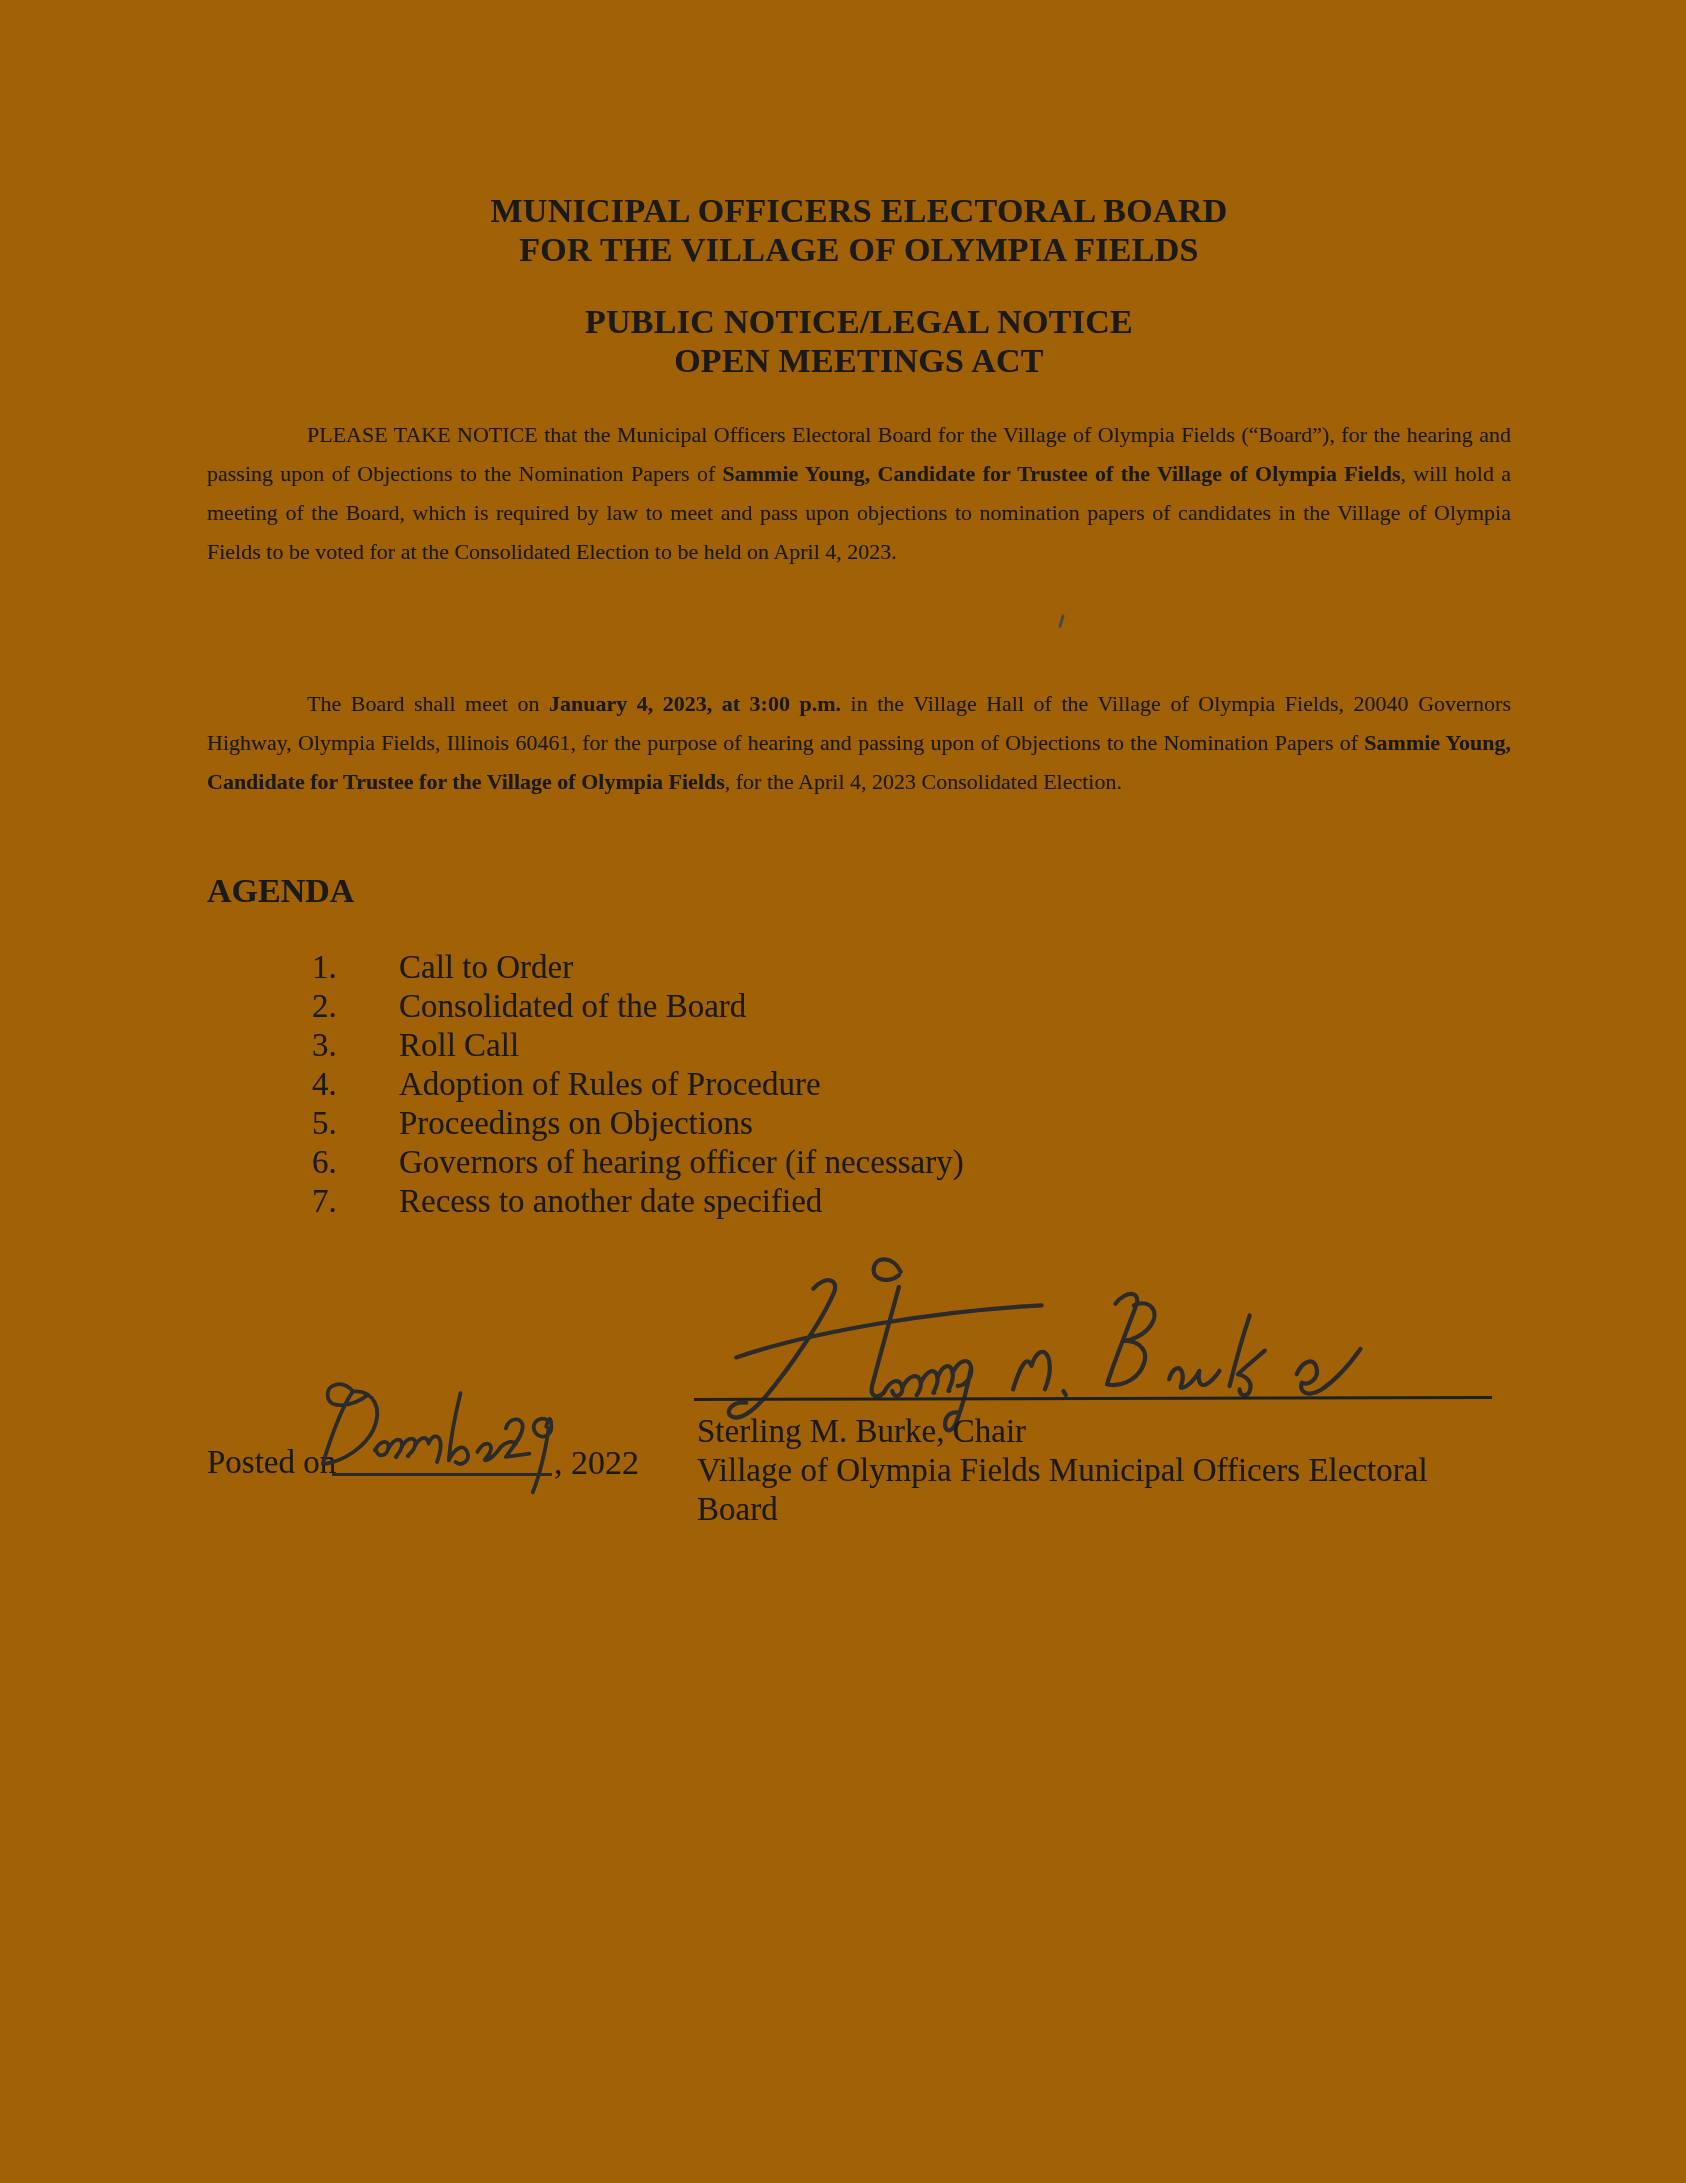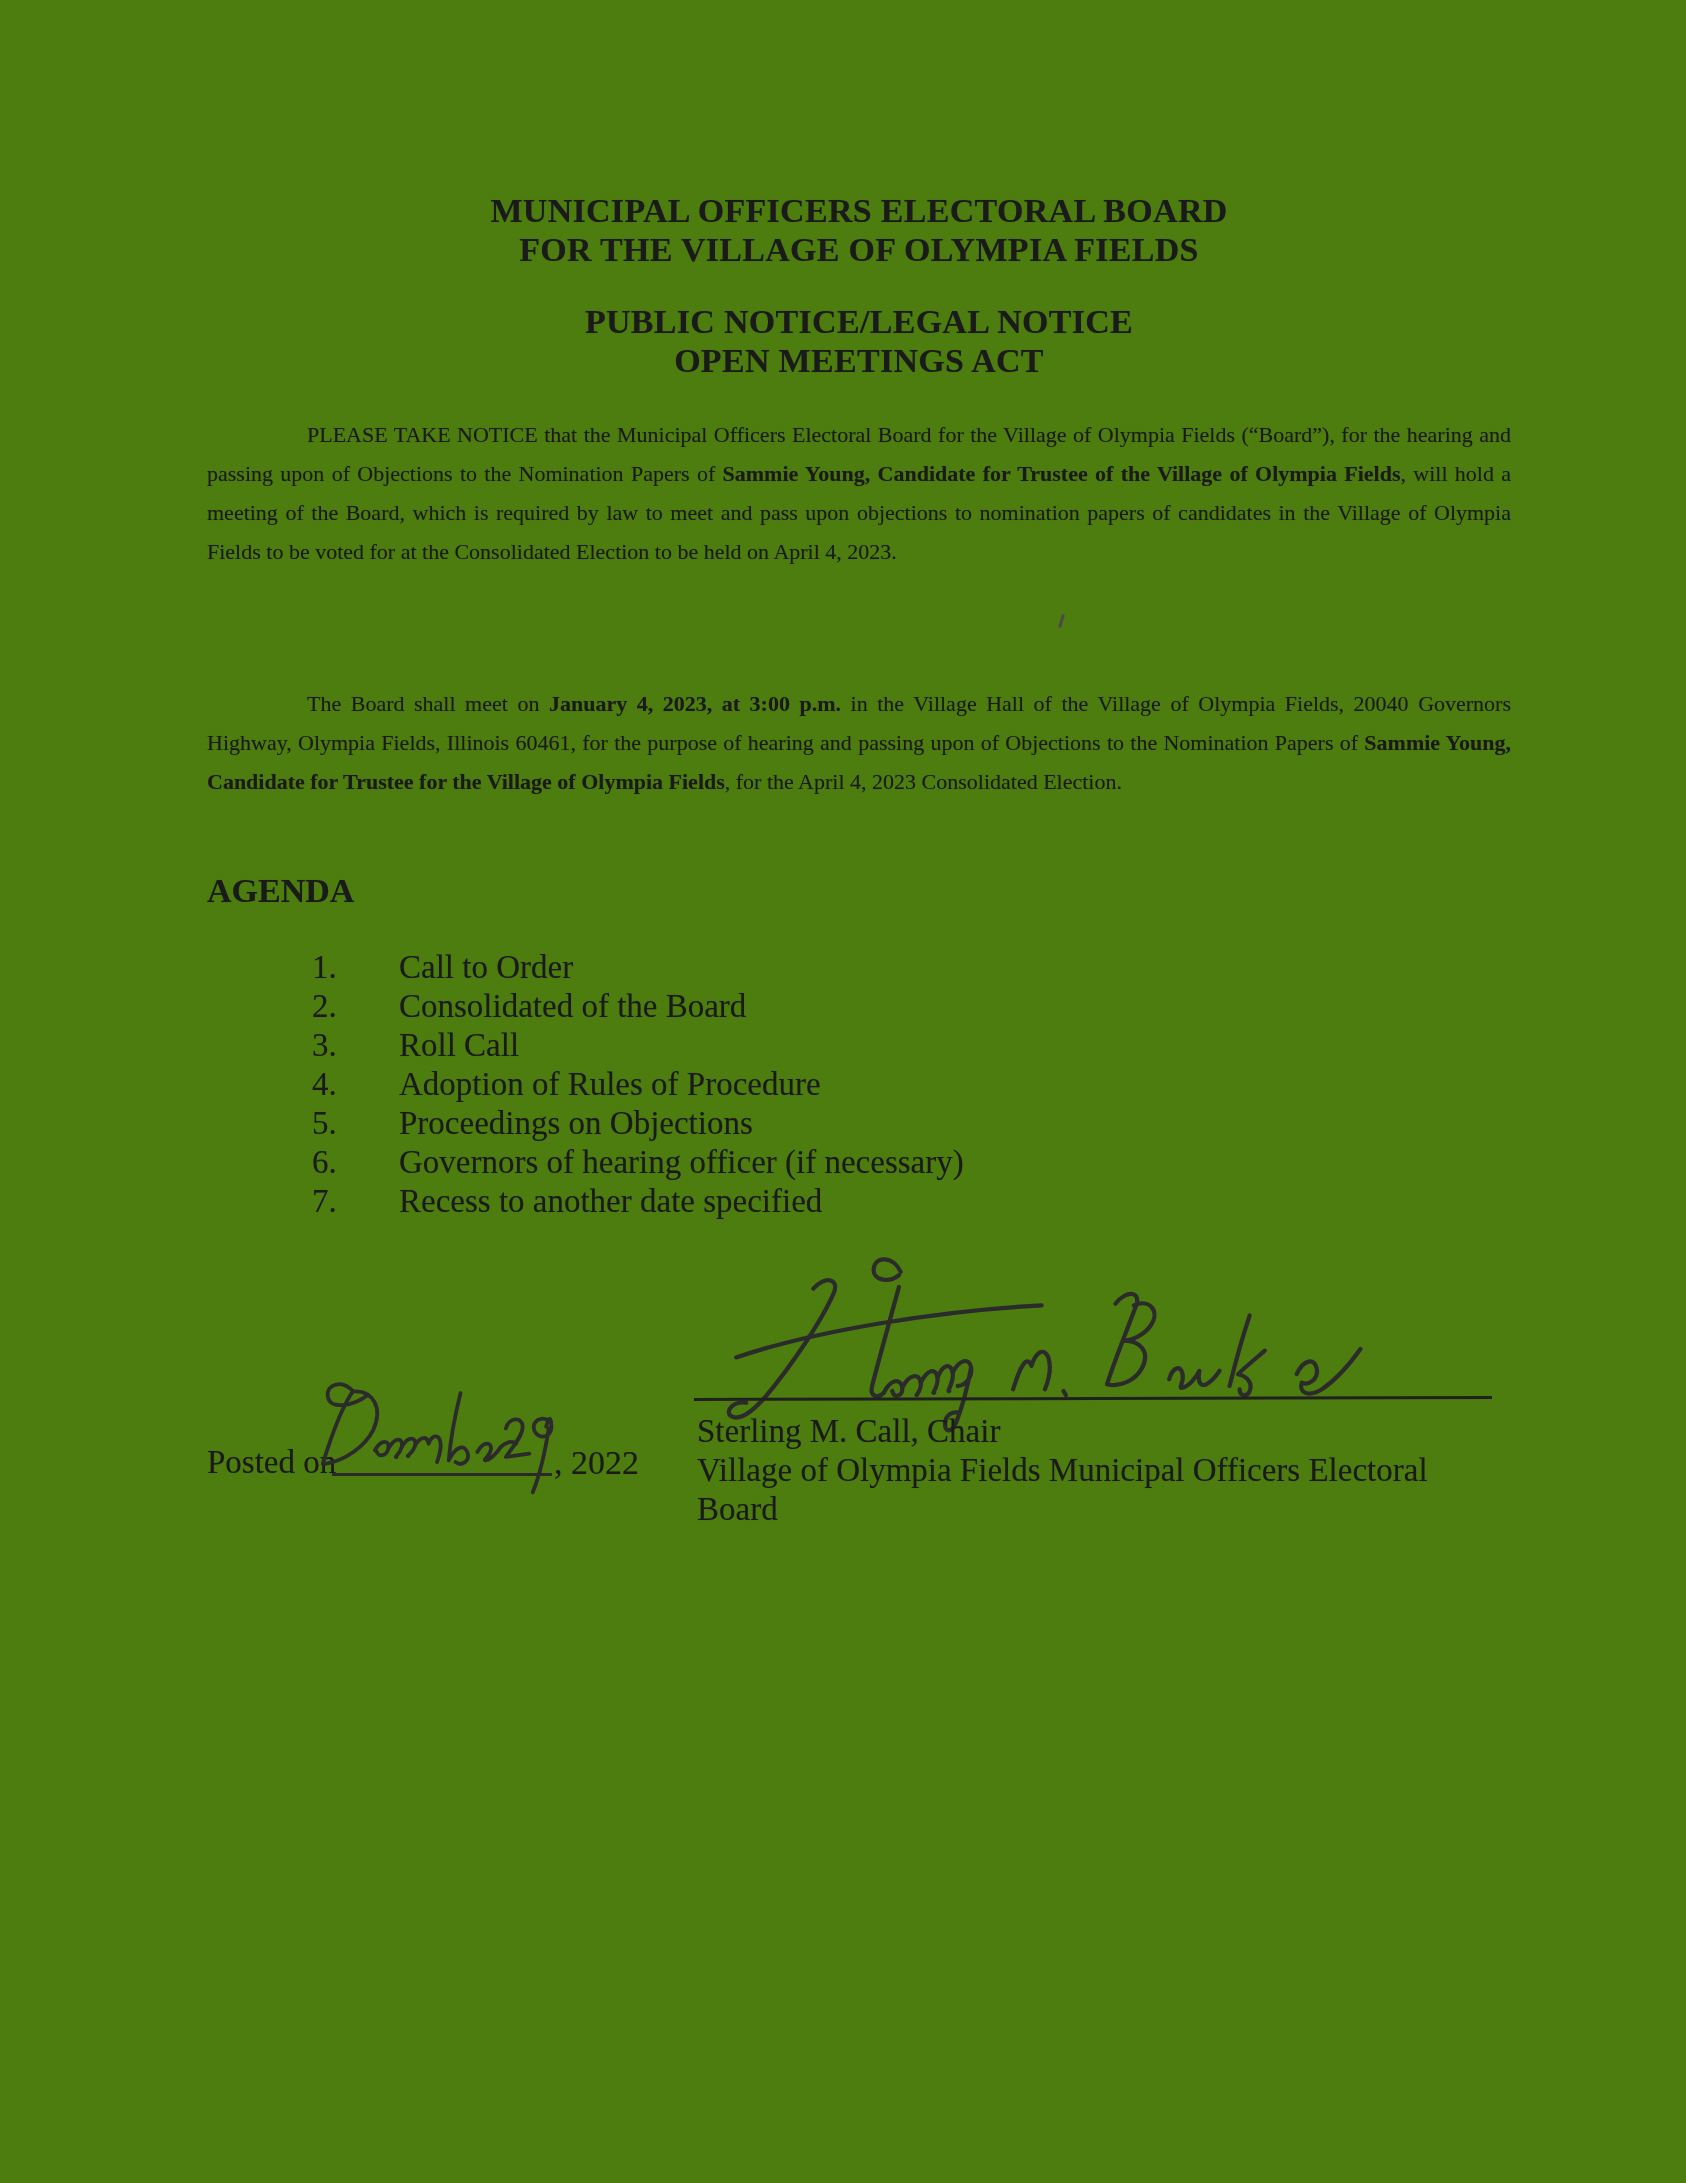--- a/index.html
+++ b/index.html
@@ -1,20 +1,20 @@
 <!DOCTYPE html>
 <html style="font-size:13.4px"><head>
 <meta charset="utf-8">
 <title>Document</title>
 <style>
   html,body { margin:0; padding:0; background:#ffffff; }
   .page {
     position:relative;
     width:1687px; height:2183px;
-    background:#4d7c0f;
+    background:#a16207;
     overflow:hidden;
     font-family:"Liberation Serif","DejaVu Serif",serif;
     color:#1a1a1a;
     text-shadow:0 0 0.8px rgba(20,20,20,0.28);
   }
   .title-block, .subtitle-block {
     position:absolute; left:207px; width:1304px;
     text-align:center; font-weight:700;
     font-size:34px; line-height:39px;
     letter-spacing:0.3px;
@@ -96,21 +96,21 @@
     <path d="M 446 168 L 449 173"></path>
     <path d="M 508 64 C 522 46 540 50 532 68 C 520 100 506 134 498 160 M 530 66 C 548 58 562 72 550 90 C 542 102 526 108 518 108 C 536 108 550 120 540 140 C 532 156 512 164 498 160"></path>
     <path d="M 572 154 C 576 140 586 136 588 148 C 590 158 582 166 588 164 C 596 162 604 152 608 144 M 608 144 C 606 154 608 164 616 160 C 622 157 628 150 632 144"></path>
     <path d="M 668 78 C 658 108 648 146 644 162 M 686 120 C 672 132 660 142 654 148 C 664 150 672 158 668 168 C 665 176 656 174 656 166"></path>
     <path d="M 724 148 C 732 130 746 128 748 142 C 750 154 738 162 730 158 C 726 170 738 176 754 166 C 772 154 790 132 800 118"></path>
   </svg>
 
   <div class="sig-rule"></div>
 
   <div class="sig-block">
-    <div>Sterling M. Call, Chair</div>
+    <div>Sterling M. Burke, Chair</div>
     <div>Village of Olympia Fields Municipal Officers Electoral</div>
     <div>Board</div>
   </div>
 
   <span class="posted-prefix">Posted on</span>
   <div class="posted-underline"></div>
   <span class="posted-suffix">, 2022</span>
 
   <svg class="date-svg" width="286" height="126" viewBox="0 0 340 150" role="img" aria-label="December 29">
     <path d="M 34 108 C 44 76 58 38 70 22 C 58 8 38 12 40 28 C 42 44 70 40 88 26"></path>

